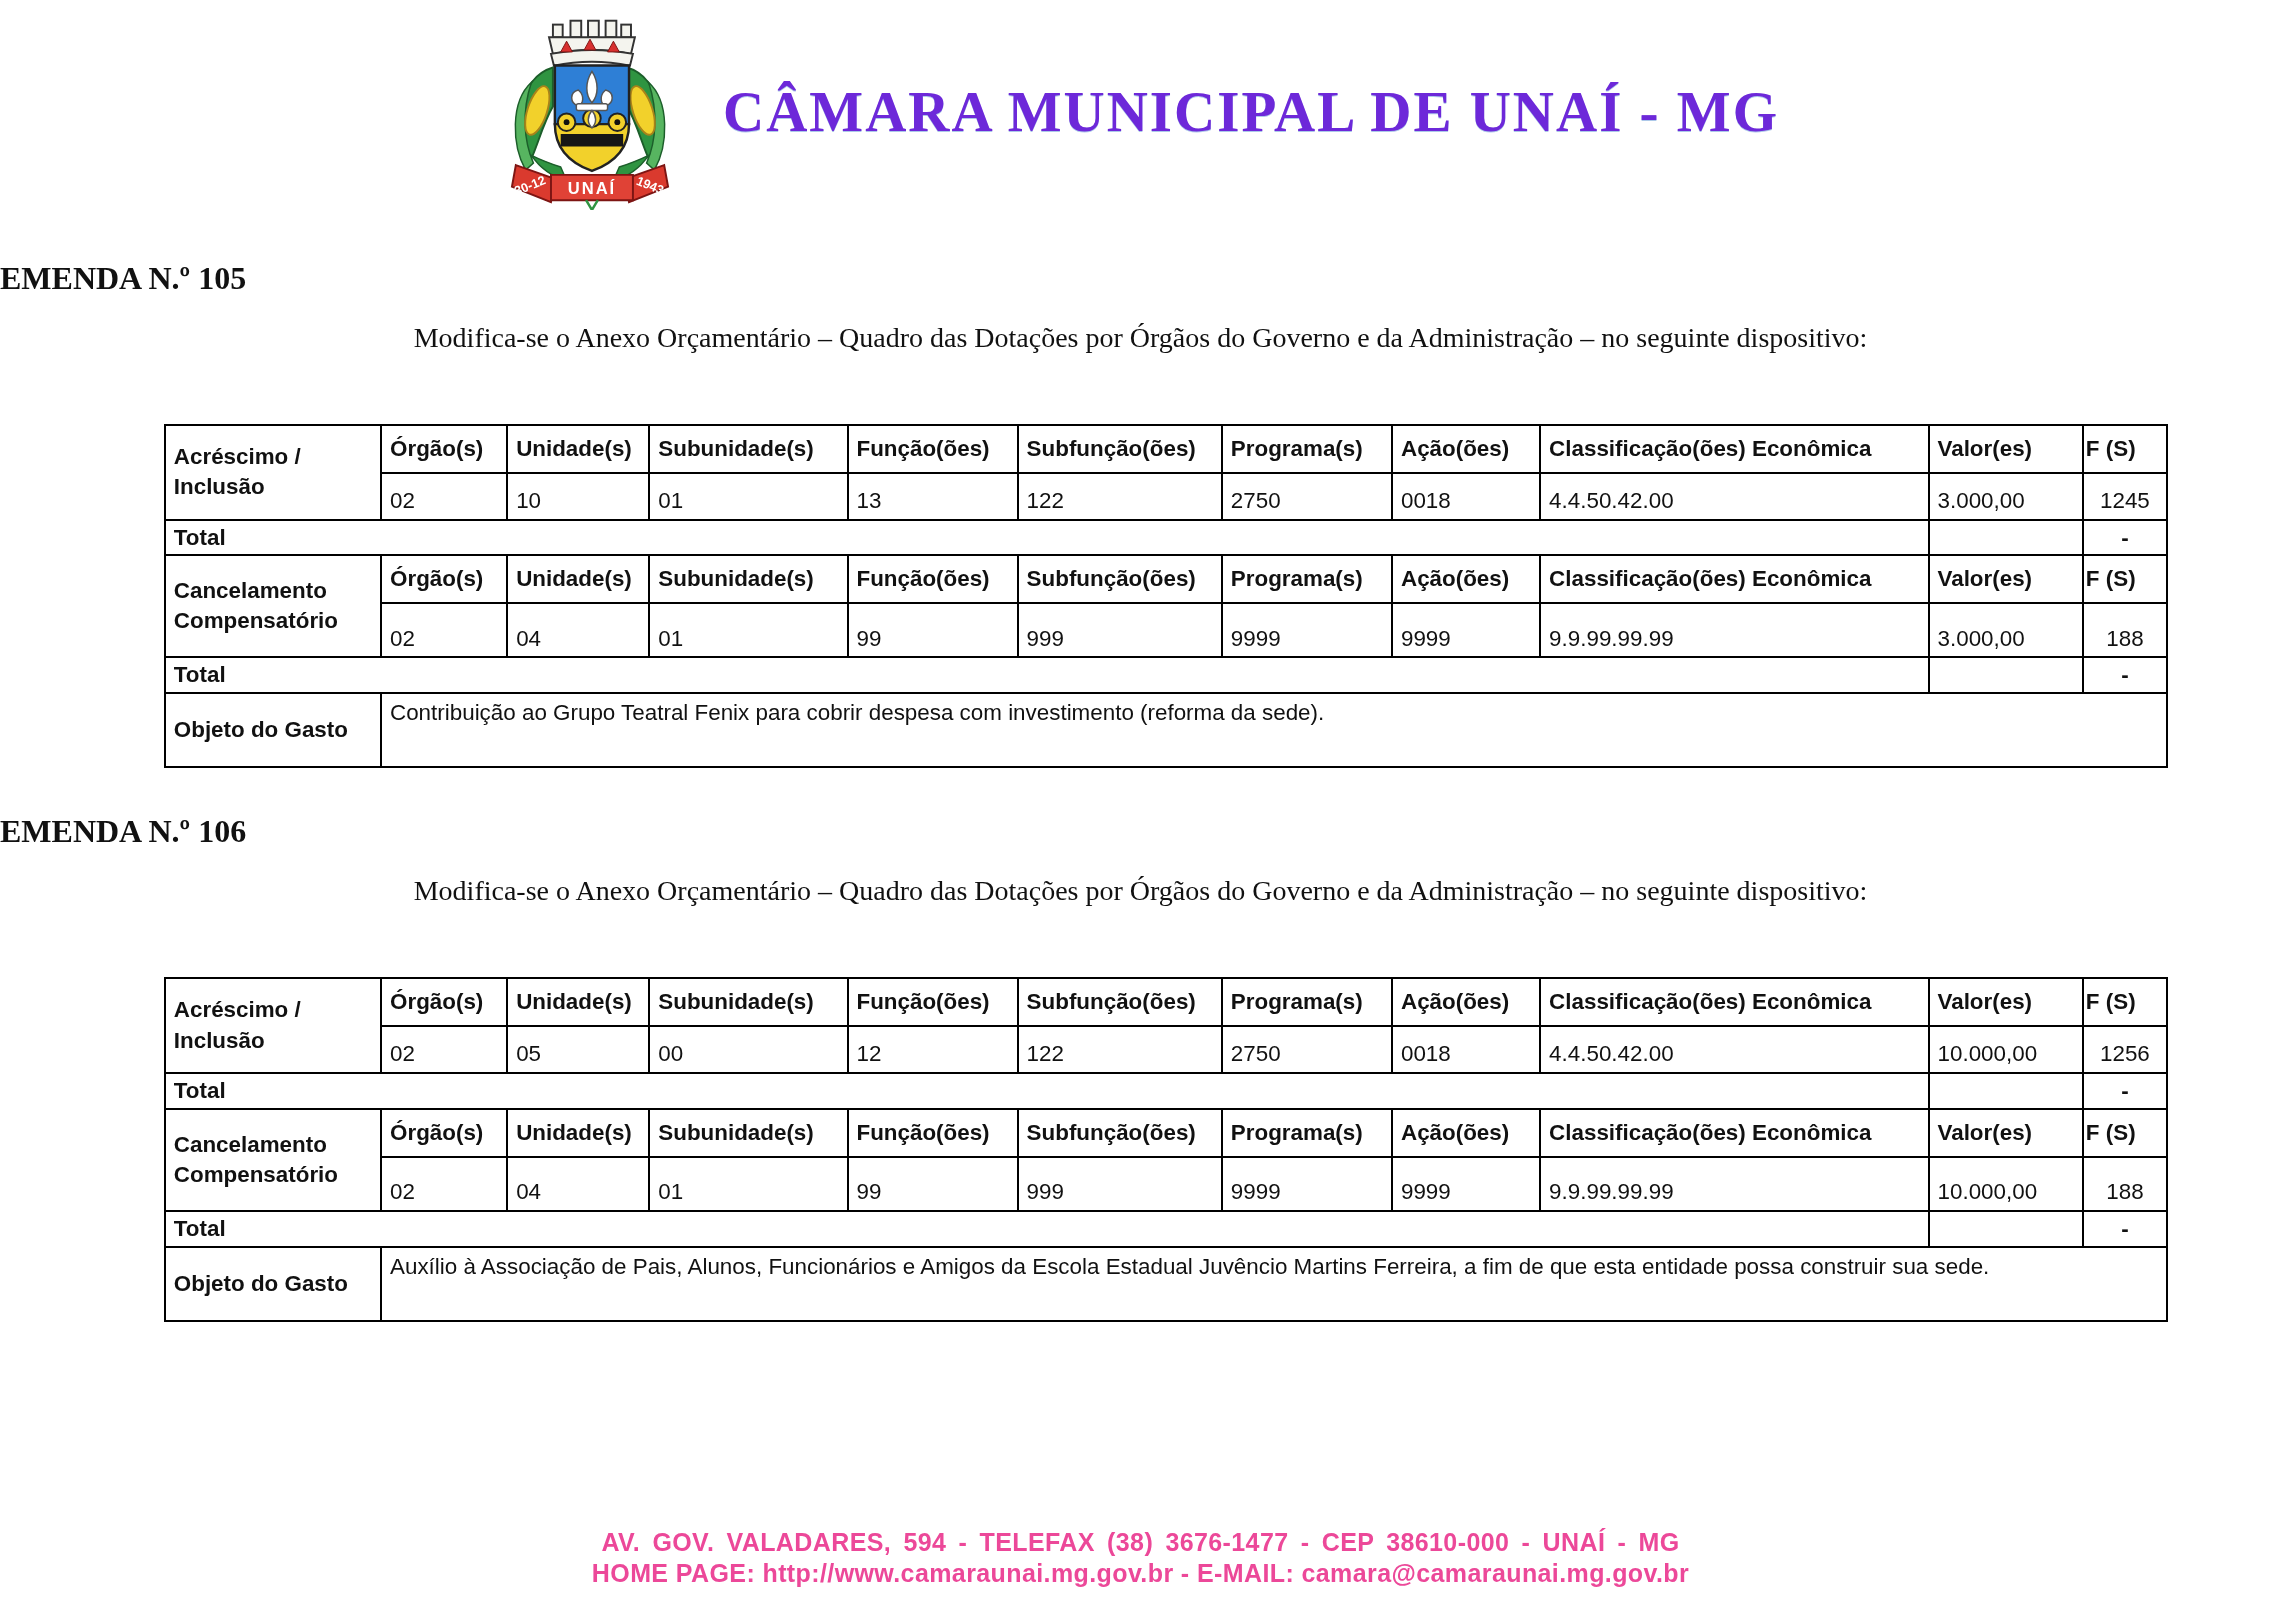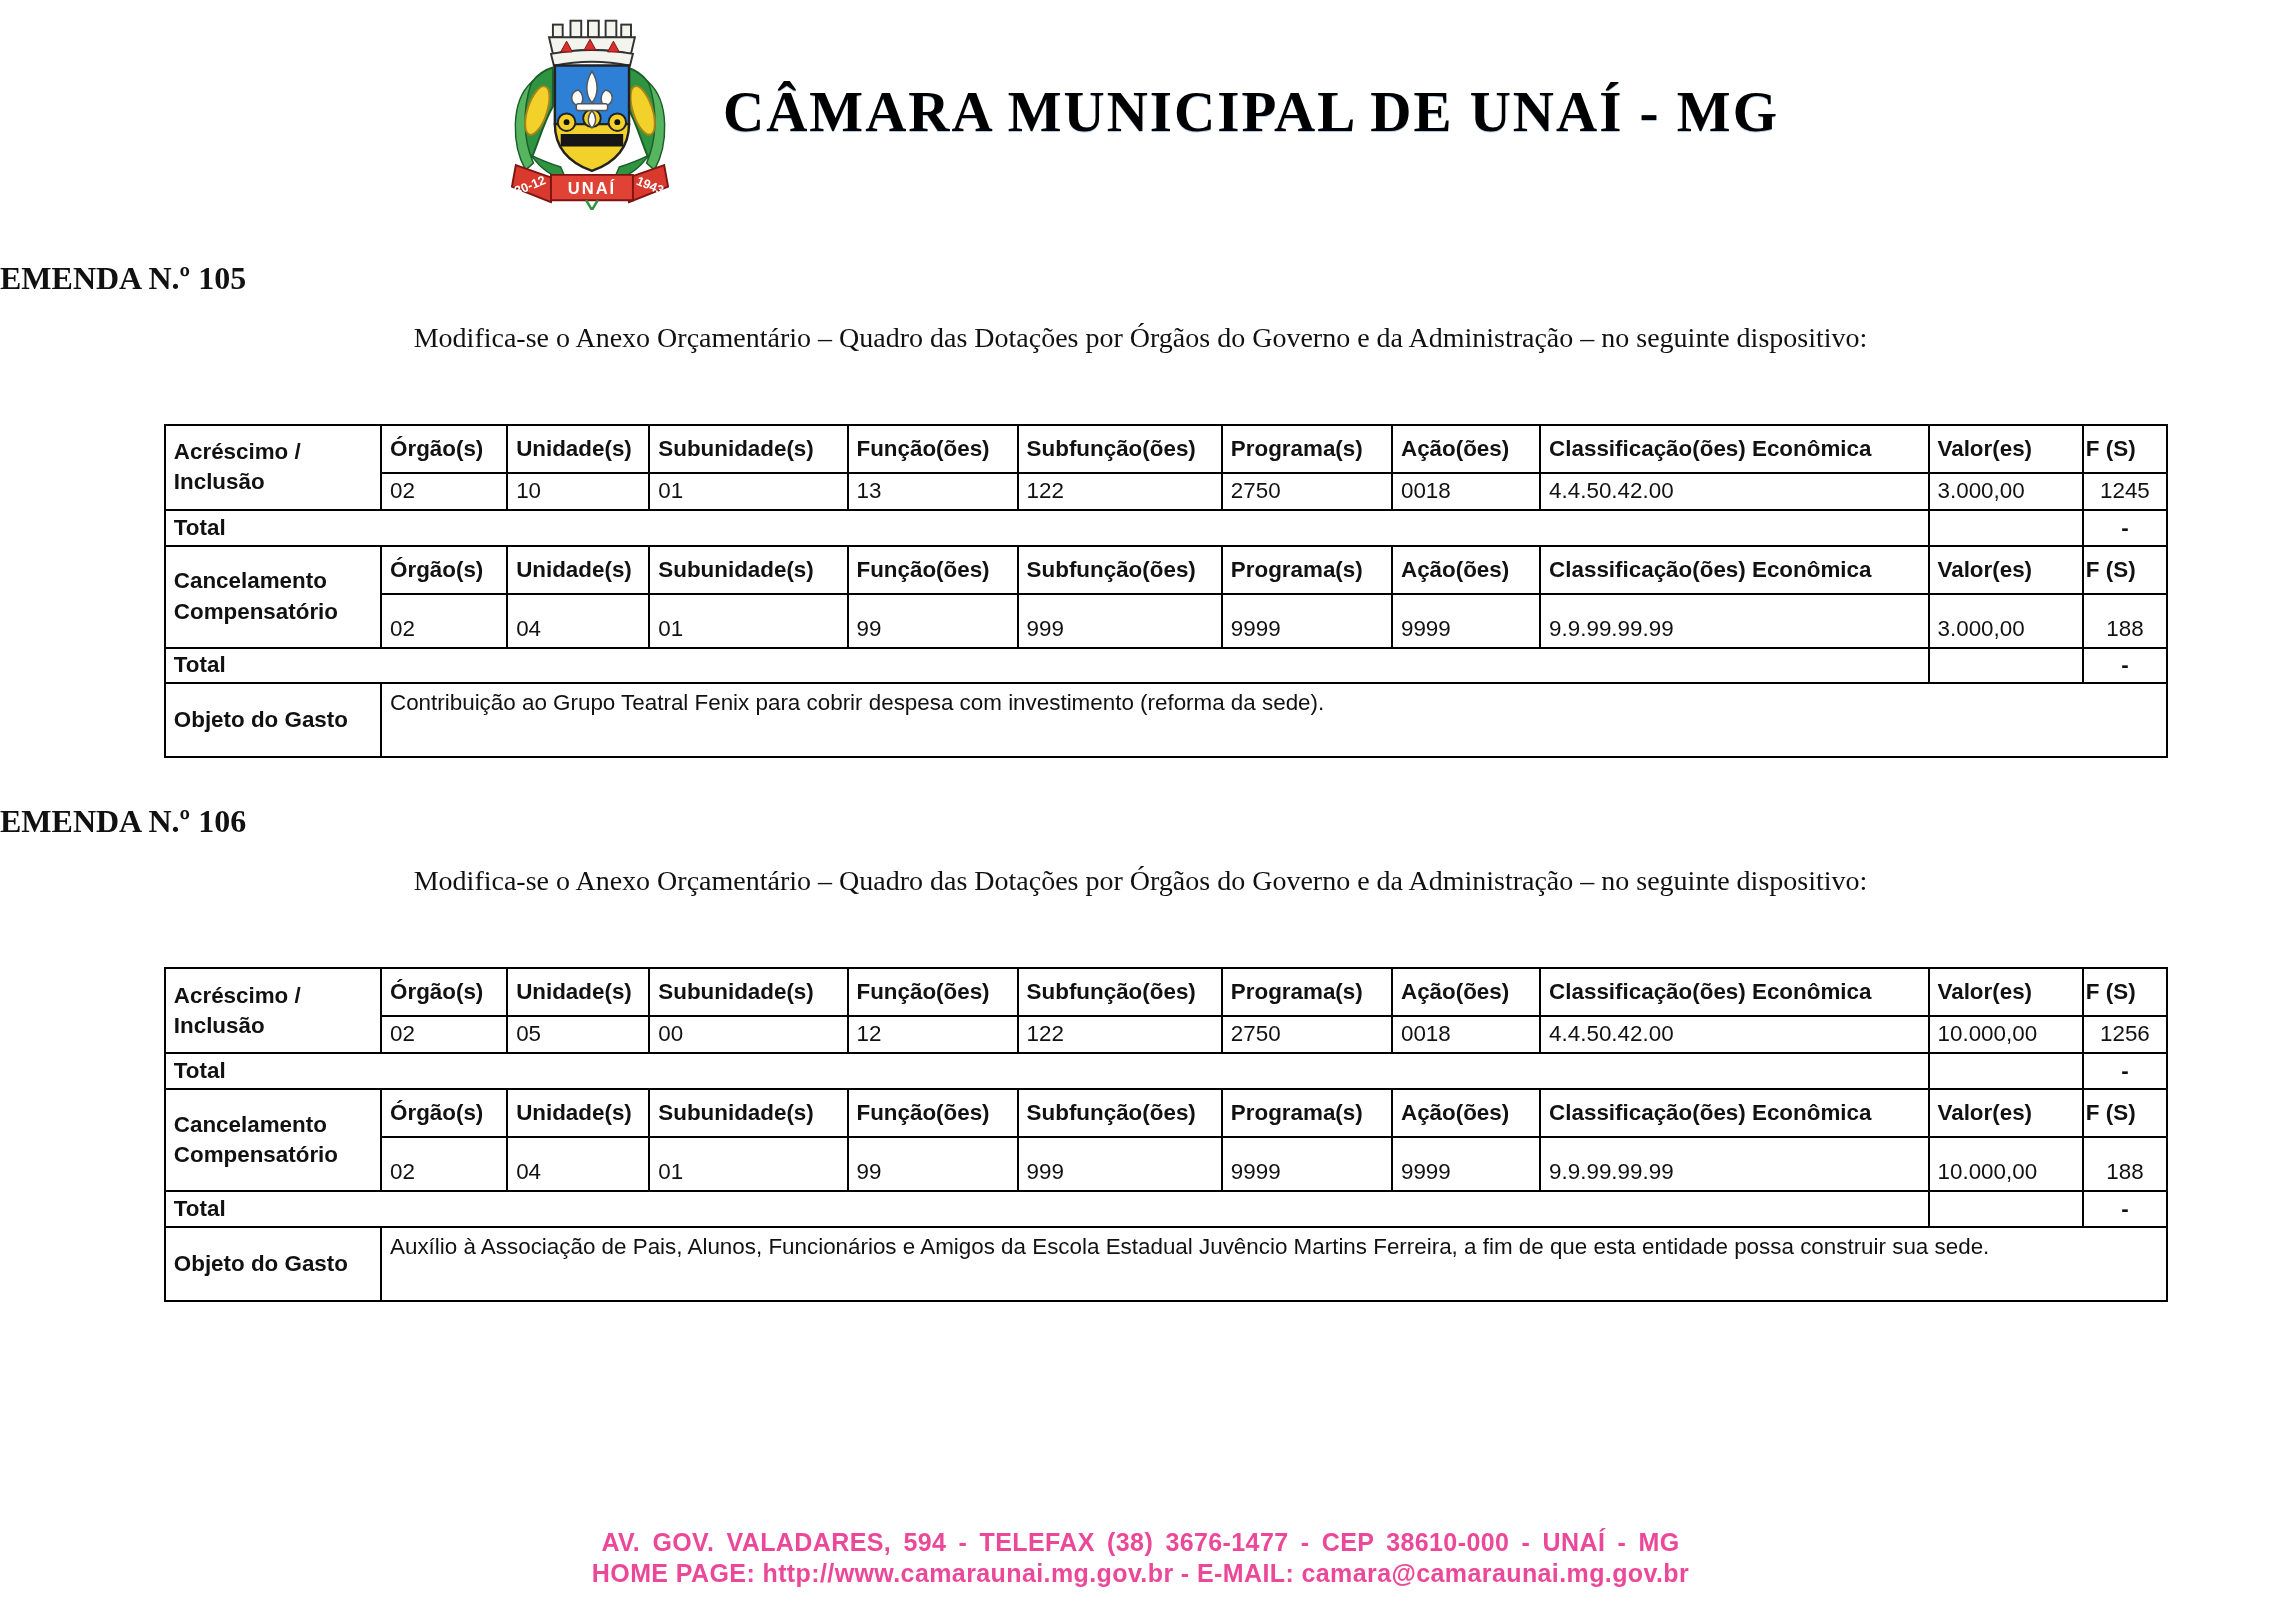--- a/index.html
+++ b/index.html
@@ -23,21 +23,21 @@
     align-items: center;
     padding-top: 7.8px;
     height: 207px;
     gap: 45px;
   }
   .page-title {
     font-family: "Liberation Serif", serif;
     font-weight: bold;
     font-size: 57px;
     letter-spacing: 2px;
-    color: #000000;
+    color: #6d28d9;
     text-shadow: 0 1px 0 rgba(21,101,192,0.35);
     white-space: nowrap;
   }
 
   
   .emenda-title {
     margin: 45px 0 0 0;
     text-align: left;
     font-family: "Liberation Serif", serif;
     font-size: 32px;
@@ -75,21 +75,21 @@
   }
   .dotacao-table th.fs-h { text-align: left; padding-left: 2px; padding-right: 2px; }
   .label-cell {
     font-weight: bold;
     vertical-align: middle;
     line-height: 1.35;
   }
   tr.vals td { height: 37px; vertical-align: bottom; padding-bottom: 4.9px; }
   tr.vals.tall td { height: 54px; }
   tr.vals td.fs-v { text-align: center; padding-left: 2px; padding-right: 2px; }
-  tr.vals td.fs-raised { vertical-align: top; padding-top: 4px; }
+  tr.vals td.fs-raised { vertical-align: top; padding-top: 14px; }
   tr.total td { height: 33px; font-weight: bold; vertical-align: middle; }
   tr.total td.dash-cell { text-align: center; font-weight: bold; }
   tr.objeto td { height: 74px; }
   tr.objeto td.label-cell { vertical-align: middle; }
   tr.objeto td.objeto-text {
     vertical-align: top;
     padding-top: 4px;
     font-weight: normal;
     line-height: 1.3;
   }

